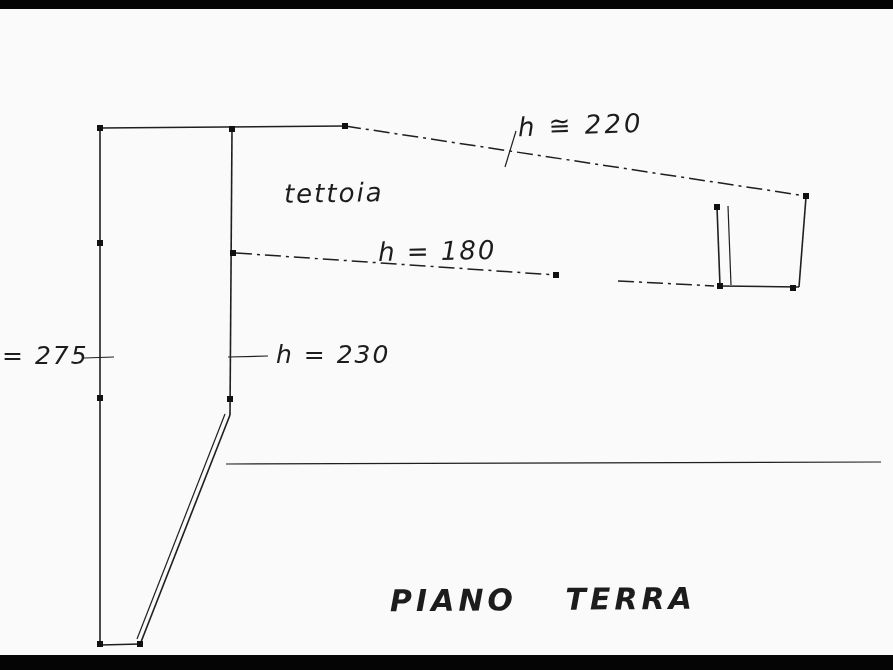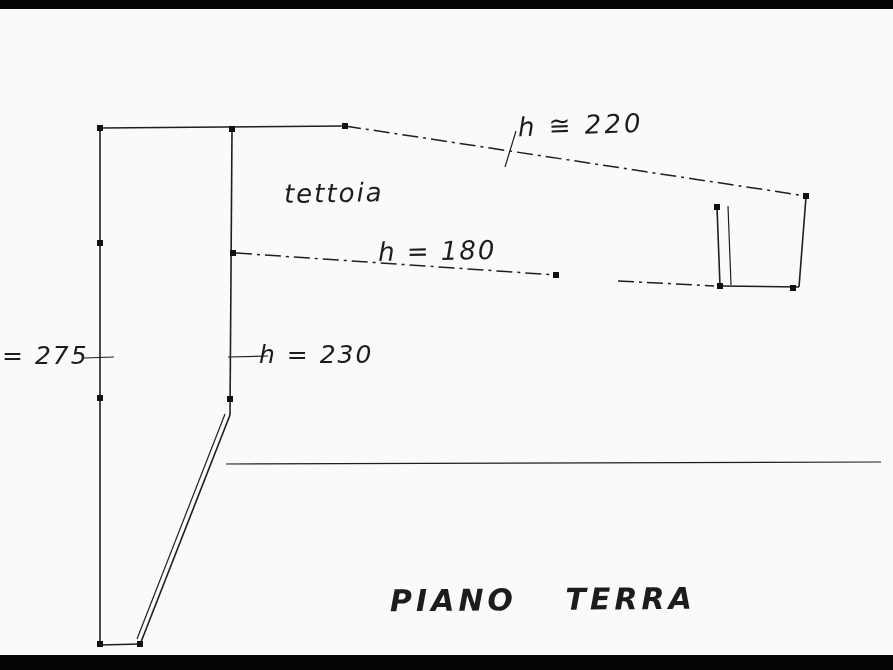--- a/index.html
+++ b/index.html
@@ -17,21 +17,21 @@
   .lbl{
     position:absolute;
     font-style:italic;
     color:#1c1c1c;
     white-space:nowrap;
     -webkit-font-smoothing:antialiased;
   }
   #lbl-tettoia{left:284px;top:178px;font-size:26px;letter-spacing:2px;transform:rotate(-1deg);}
   #lbl-h220{left:518px;top:110px;font-size:26px;letter-spacing:3px;transform:rotate(-2deg);}
   #lbl-h180{left:378px;top:236px;font-size:26px;letter-spacing:2px;transform:rotate(-1deg);}
-  #lbl-h230{left:259px;top:340px;font-size:25px;letter-spacing:2px;}
+  #lbl-h230{left:276px;top:340px;font-size:25px;letter-spacing:2px;}
   #lbl-275{left:2px;top:341px;font-size:25px;letter-spacing:2px;}
   #lbl-title{
     left:390px;top:582px;
     font-size:30px;
     font-weight:600;
     letter-spacing:4px;
     word-spacing:34px;
     transform:rotate(-0.5deg);
   }
   svg line, svg path{stroke:#1f1f1f;fill:none;}

